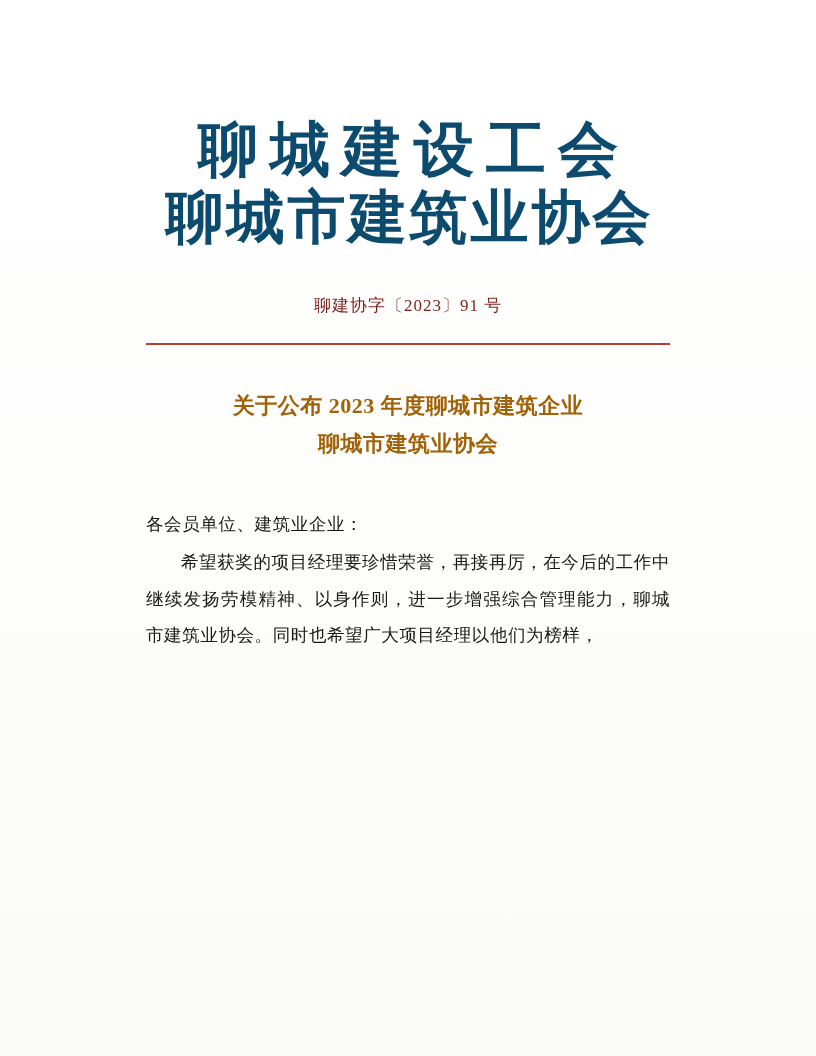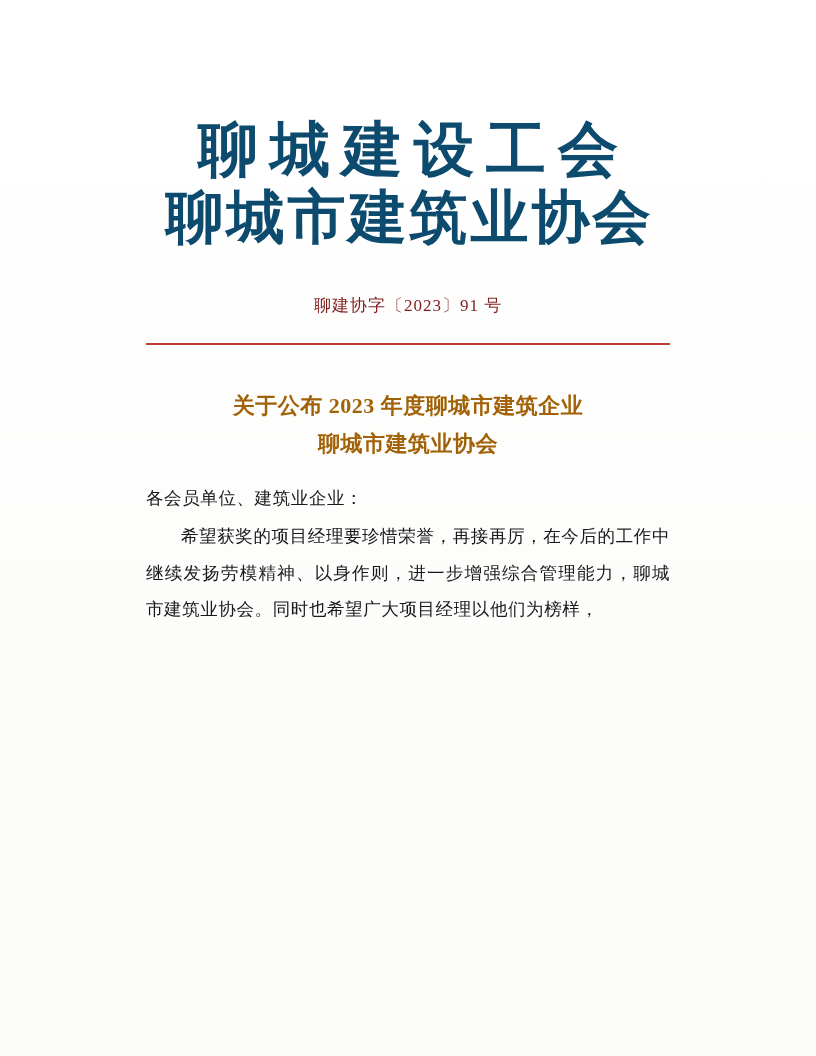--- a/index.html
+++ b/index.html
@@ -75,21 +75,21 @@
     font-size: 22px;
     font-weight: bold;
     line-height: 1.75;
     letter-spacing: 0.5px;
     color: #a16207;
   }
   .title-line {
     display: block;
   }
   .body-text {
-    margin-top: 16px;
+    margin-top: 42px;
     font-size: 17.5px;
     line-height: 2.08;
     letter-spacing: 0.6px;
     text-align: justify;
     color: #181818;
   }
   .para {
     margin: 0 0 2px 0;
     text-indent: 2em;
   }

